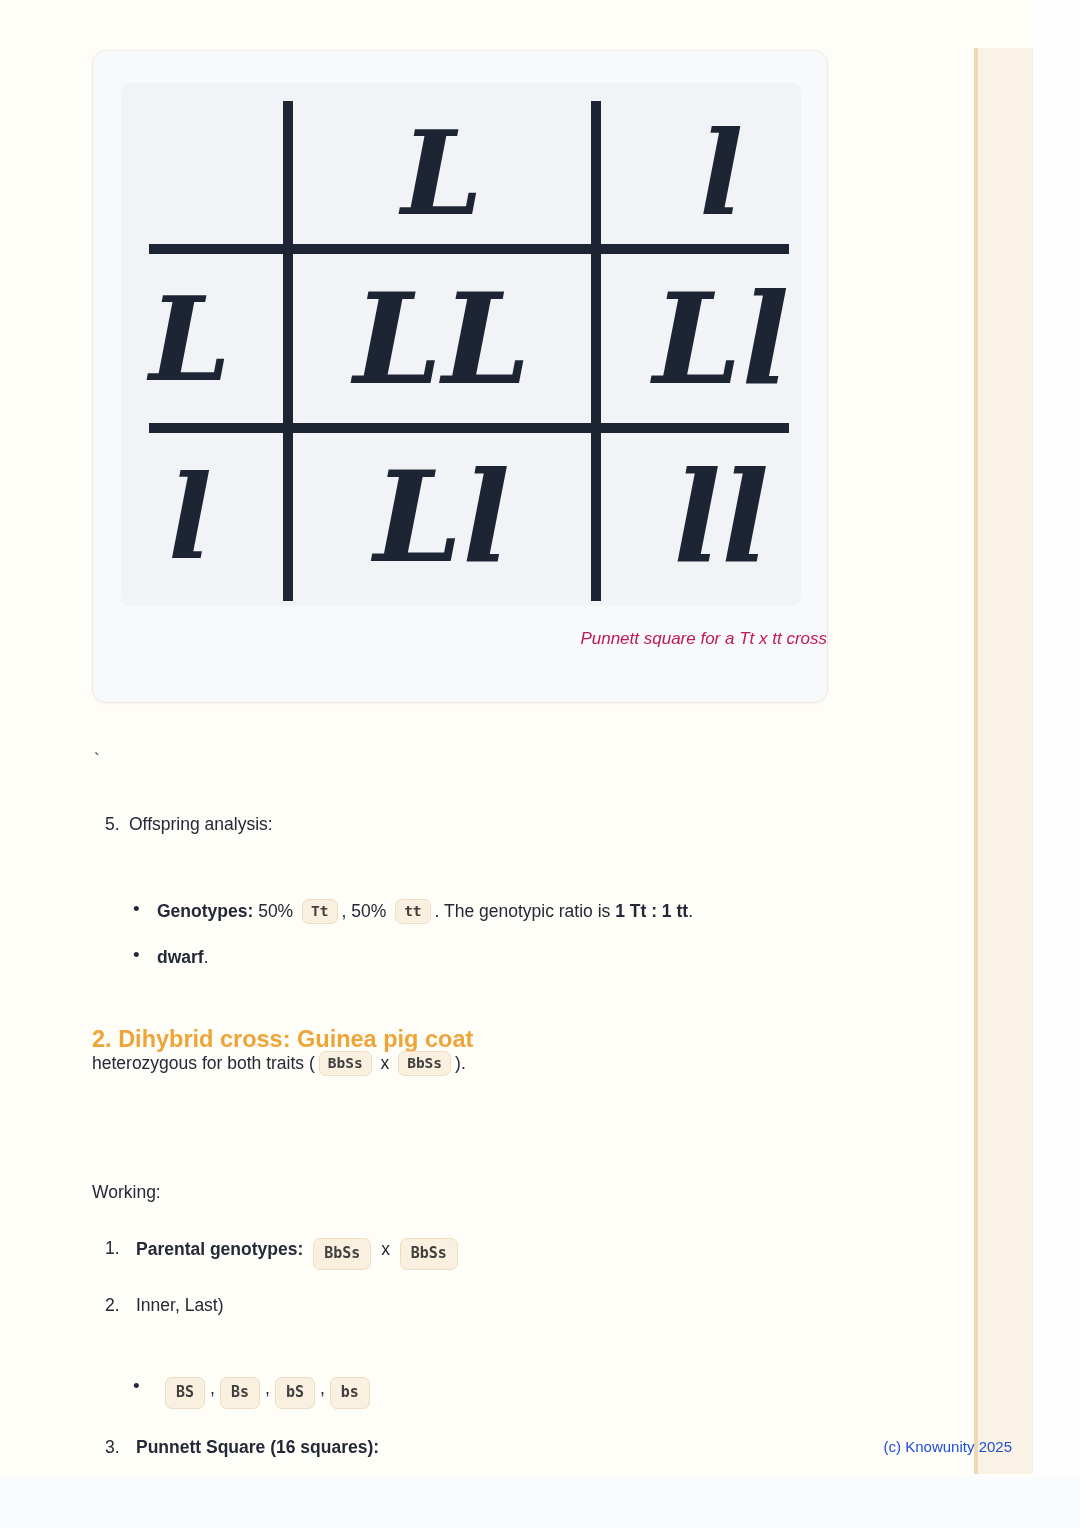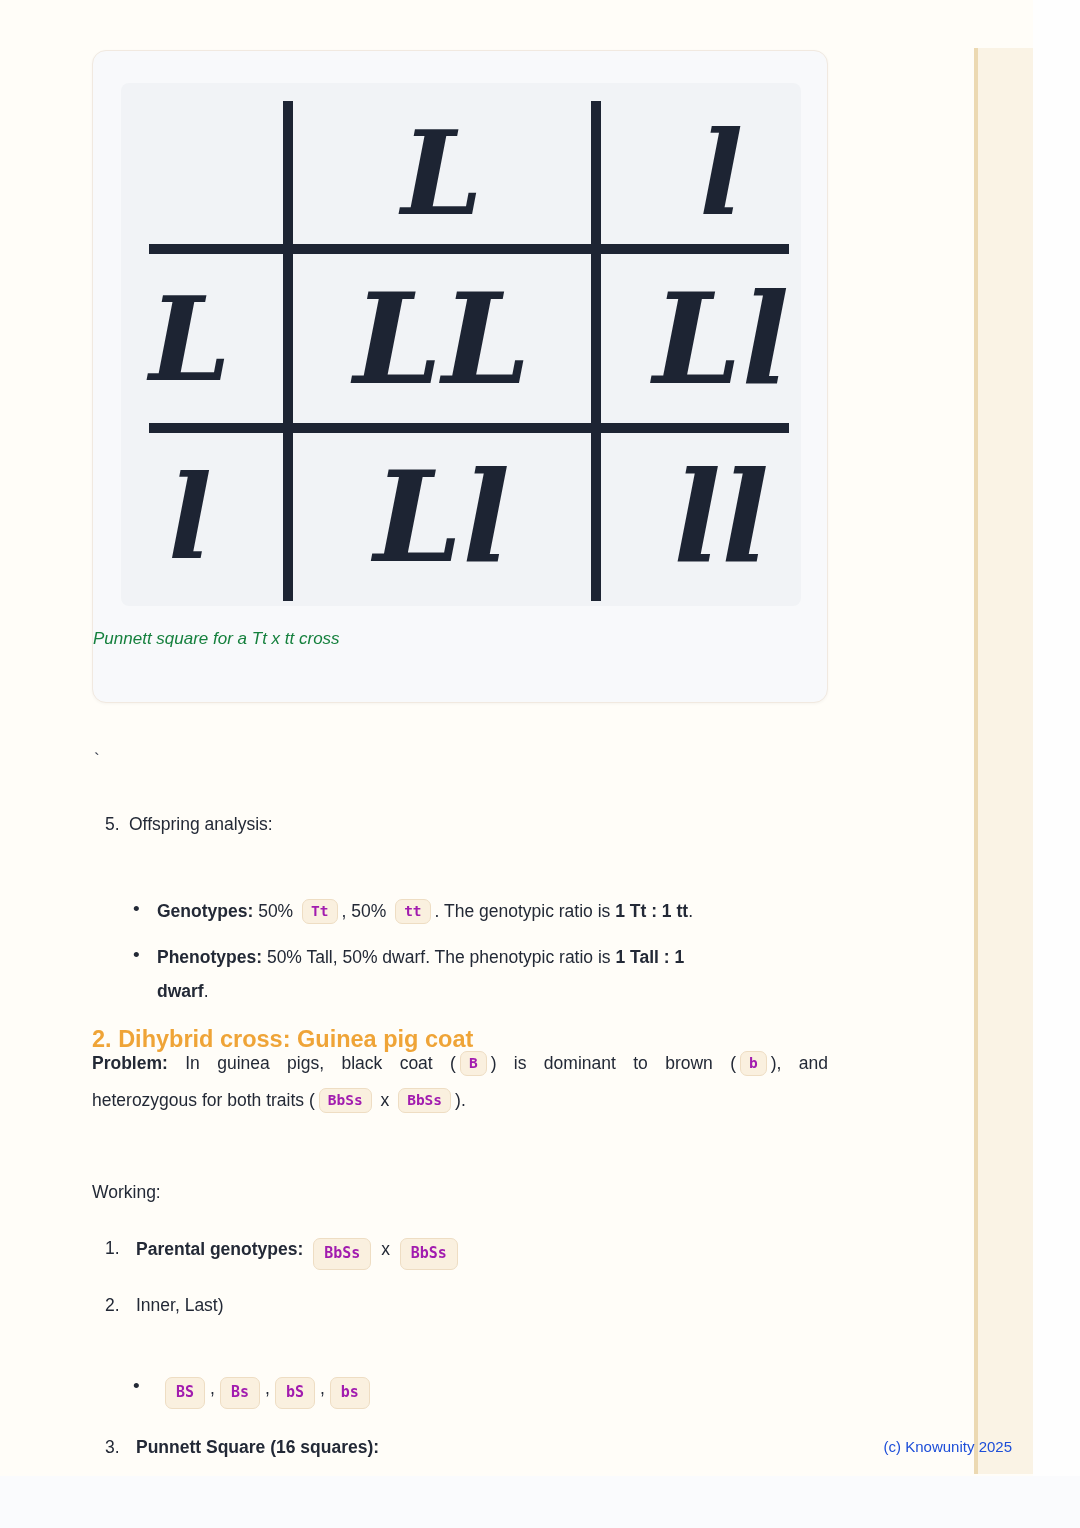--- a/index.html
+++ b/index.html
@@ -23,38 +23,38 @@
   .pgrid { position:absolute; left:28px; top:18px; width:627px; height:500px;
            display:grid; grid-template-columns:144px 308px auto; grid-template-rows:153px 179px auto; }
   .pc { display:flex; align-items:center; justify-content:center;
         font-family:"DejaVu Serif", serif; font-style:italic; font-weight:600;
         color:#1d2433; font-size:126px; line-height:1; }
   .pc.hdr { font-size:116px; }
   .pc.left { padding-right:52px; }
   .pc.rightcol { padding-left:52px; }
   .br { border-right:10px solid #1d2433; }
   .bb { border-bottom:10px solid #1d2433; }
-  .figcap { position:absolute; left:0; top:578px; width:100%; text-align:left;
-            font-style:italic; font-size:17px; color:#15803d; }
+  .figcap { position:absolute; left:0; top:578px; width:100%; text-align:right;
+            font-style:italic; font-size:17px; color:#be185d; }
 
   .backtick { position:absolute; left:2px; top:700px; font-size:17px; color:#3a4150; }
 
   
   .sec5-title { position:absolute; left:0; top:764px; font-size:17.5px; }
   .num { position:absolute; left:13px; font-size:17.5px; color:#232936; }
   .sec5-title .t { margin-left:37px; display:block; font-weight:400; }
   .li { position:absolute; left:0; width:736px; font-size:17.5px; }
   .dot { position:absolute; left:41px; top:-2px; font-size:19px; color:#232936; }
   .li-body { margin-left:65px; }
   .bullet1 { top:846px; line-height:30px; }
   .bullet2 { top:890px; line-height:34px; }
 
   .b { font-weight:700; }
   .code { display:inline-block; font-family:"DejaVu Sans Mono", monospace; font-weight:700;
-          font-size:14.5px; color:#a21caf; background:#faf0df; border:1px solid #eeddc3;
+          font-size:14.5px; color:#404040; background:#faf0df; border:1px solid #eeddc3;
           border-radius:7px; padding:2px 8px 3px; margin:0 4px; line-height:1.25; vertical-align:1px; }
 
   
   .h2 { position:absolute; left:0; top:976px; font-size:23.5px; font-weight:700; color:#efa437; }
   .problem { position:absolute; left:0; top:995px; width:736px; font-size:17.5px; }
   .pline { line-height:37px; height:37px; }
   .jline { text-align:justify; overflow:hidden; }
   .jline::after { content:""; display:inline-block; width:100%; height:0; }
   .working { position:absolute; left:0; top:1132px; font-size:17.5px; font-weight:400; }
 
@@ -106,29 +106,27 @@
     </div>
 
     <div class="li bullet1">
       <span class="dot">•</span>
       <div class="li-body"><span class="b">Genotypes:</span><span> 50% </span><span class="code">Tt</span><span>, 50% </span><span class="code">tt</span><span>. The genotypic ratio is </span><span class="b">1 Tt : 1 tt</span><span>.</span></div>
     </div>
 
     <div class="li bullet2">
       <span class="dot">•</span>
       <div class="li-body">
-        <div><span class="b">Phenotypes:</span><span> 50% Tall, 50% dwarf. The phenotypic ratio is </span><span class="b">1 Tall : 1</span></div>
         <div><span class="b">dwarf</span><span>.</span></div>
       </div>
     </div>
 
     <h2 class="h2">2. Dihybrid cross: Guinea pig coat</h2>
 
     <div class="problem">
-      <div class="pline jline"><span class="b">Problem:</span><span> In guinea pigs, black coat (</span><span class="code">B</span><span>) is dominant to brown (</span><span class="code">b</span><span>), and</span></div>
       <div class="pline"><span>heterozygous for both traits (</span><span class="code">BbSs</span><span> x </span><span class="code">BbSs</span><span>).</span></div>
     </div>
 
     <div class="working">Working:</div>
 
     <div class="step step1">
       <span class="num">1.</span>
       <div class="li-body"><span class="b">Parental genotypes:</span><span> </span><span class="code">BbSs</span><span> x </span><span class="code">BbSs</span></div>
     </div>
 

